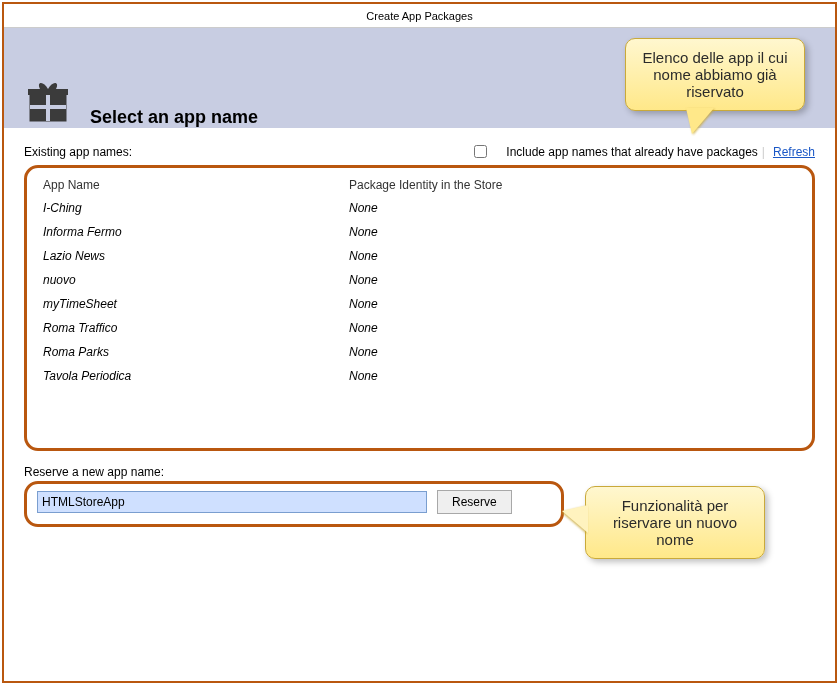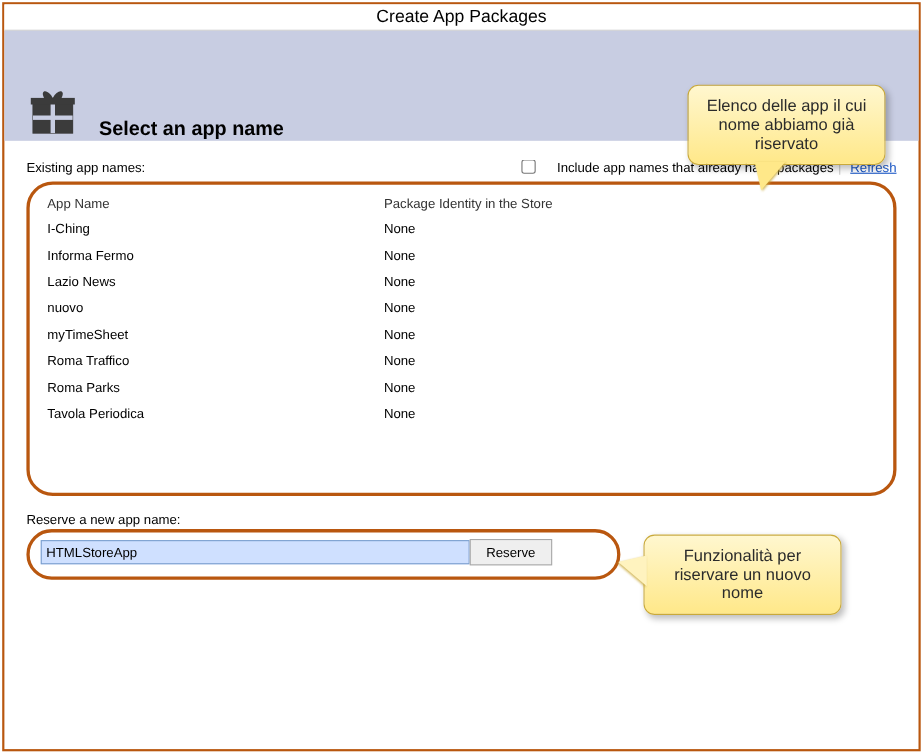--- a/index.html
+++ b/index.html
@@ -18,21 +18,21 @@
     margin: 2px;
     position: relative;
     background: #fff;
   }
   .titlebar {
     background: #fff;
     border-bottom: 1px solid #ccc;
     height: 24px;
     text-align: center;
     line-height: 24px;
-    font-size: 16px;
+    font-size: 11px;
   }
   .header {
     background: #c8cde2;
     height: 100px;
     display: flex;
     align-items: flex-end;
     padding: 0 20px;
   }
   .gift-icon { margin-right: 18px; }
   .header-title {
@@ -48,44 +48,45 @@
     align-items: center;
     justify-content: space-between;
     margin-bottom: 4px;
     font-size: 12px;
   }
   .chk-wrap { display: flex; align-items: center; gap: 16px; }
   .refresh-link { color: #1b58c6; text-decoration: underline; cursor: pointer; margin-left: 4px; }
   .sep { color: #ccc; margin: 0 4px; }
   .callout-box {
     border: 3px solid #b9570f;
-    border-radius: 24px;
+    border-radius: 14px;
     padding: 6px 10px 20px 10px;
     margin-bottom: 14px;
     background: #fff;
     position: relative;
   }
   .callout-box.small { padding: 6px 10px 10px 10px; }
   table.apps {
     width: 100%;
     border-collapse: collapse;
     font-size: 12px;
   }
   table.apps th {
     text-align: left;
     font-weight: normal;
     padding: 4px 6px;
     color: #333;
   }
   table.apps td {
     padding: 5px 6px;
+    font-style: italic;
   }
   .col-name { width: 40%; }
   .reserve-row {
-    display: flex; align-items: center; 
+    display: flex; align-items: center; gap: 10px;
   }
   .reserve-input {
     flex: 0 0 390px;
     height: 22px;
     border: 1px solid #7a9ecf;
     padding: 0 4px;
     font-size: 12px;
     color: #000;
     background: #cfe0ff;
   }
@@ -115,21 +116,21 @@
     padding: 10px 14px;
     font-size: 15px;
     text-align: center;
     color: #2b2b2b;
     width: 170px;
   }
   .balloon .tail {
     position: absolute;
     width: 0; height: 0;
   }
-  #balloon1 { top: 34px; right: 30px; width: 180px; margin-top: 39px; }
+  #balloon1 { top: 34px; right: 30px; width: 180px; }
   #balloon1 .tail {
     bottom: -24px; left: 60px;
     border-left: 6px solid transparent;
     border-right: 22px solid transparent;
     border-top: 26px solid #ffe889;
     filter: drop-shadow(1px 1px 1px rgba(201,169,58,0.8));
   }
   #balloon2 { top: 482px; right: 70px; width: 180px; }
   #balloon2 .tail {
     top: 18px; left: -24px;

